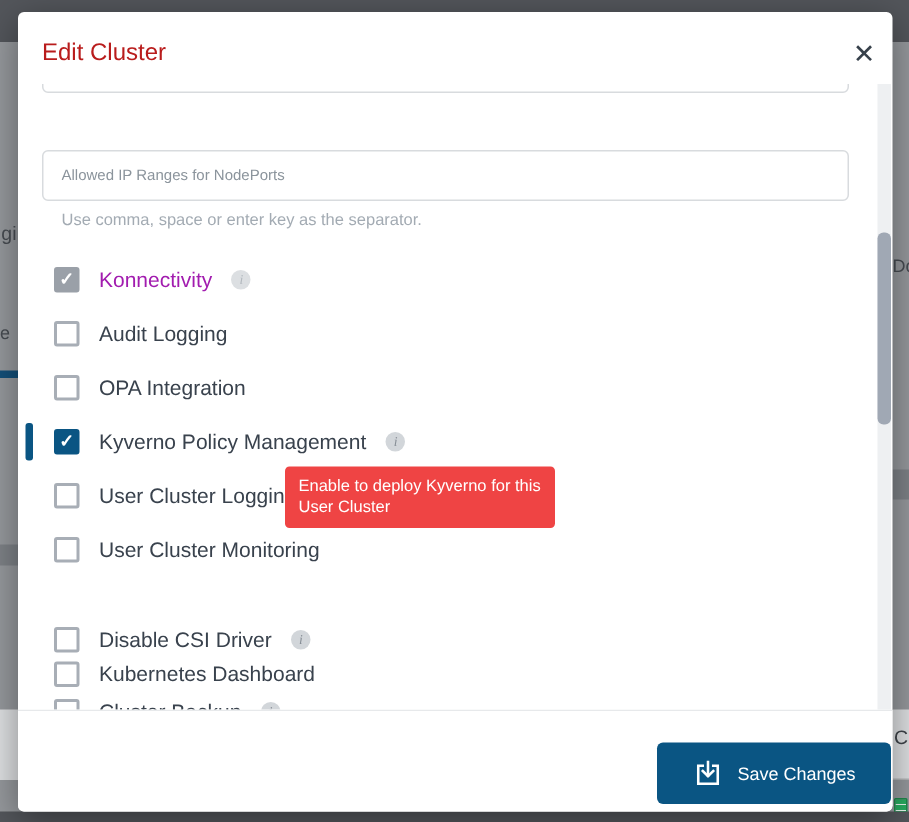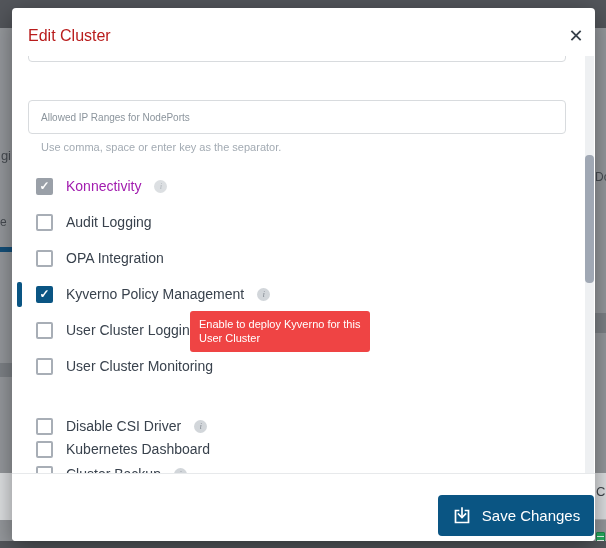--- a/index.html
+++ b/index.html
@@ -57,21 +57,21 @@
 
   .tooltip { position:absolute; left:178px; top:255px; width:180px; background:#ef4444; color:#fff;
     border-radius:3px; padding:6px 9px 7px 9px; font-size:11px; line-height:14px; z-index:5; }
 
   .scrollbar { position:absolute; left:573px; top:48px; width:9px; height:417px; background:#eef0f2; }
   .scroll-thumb { position:absolute; left:0; top:99px; width:9px; height:128px; background:#a0a8b4; border-radius:4px; }
 
   .footer { position:absolute; left:0; top:465px; width:583px; height:68px; background:#fff;
     border-top:1px solid #e7e9eb; border-radius:0 0 4px 4px; }
   .save-btn { position:absolute; left:426px; top:21px; width:156px; height:41px; background:#0a5583; color:#fff;
-    border:none; border-radius:4px; font-size:15px; font-family:"Liberation Sans", sans-serif; cursor:pointer;
+    border:none; border-radius:4px; font-size:12px; font-family:"Liberation Sans", sans-serif; cursor:pointer;
     display:flex; align-items:center; justify-content:center; gap:10px; }
   .save-btn svg { display:block; }
 
   
   .row-0 { top:121px; } .row-1 { top:157px; } .row-2 { top:193px; }
   .row-3 { top:229px; } .row-4 { top:265px; } .row-5 { top:301px; }
   .row-6 { top:348px;margin-top:36px; } .row-7 { top:361px; } .row-8 { top:409px; }
 </style>
 </head>
 <body>

